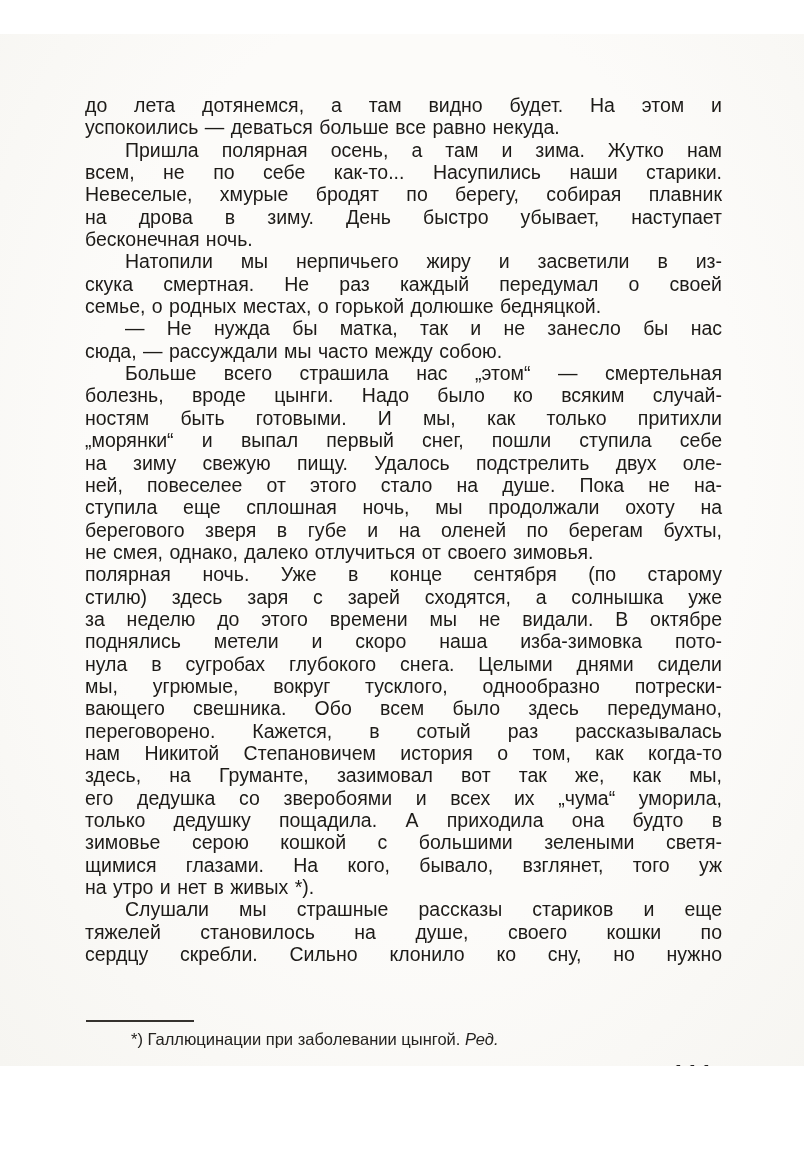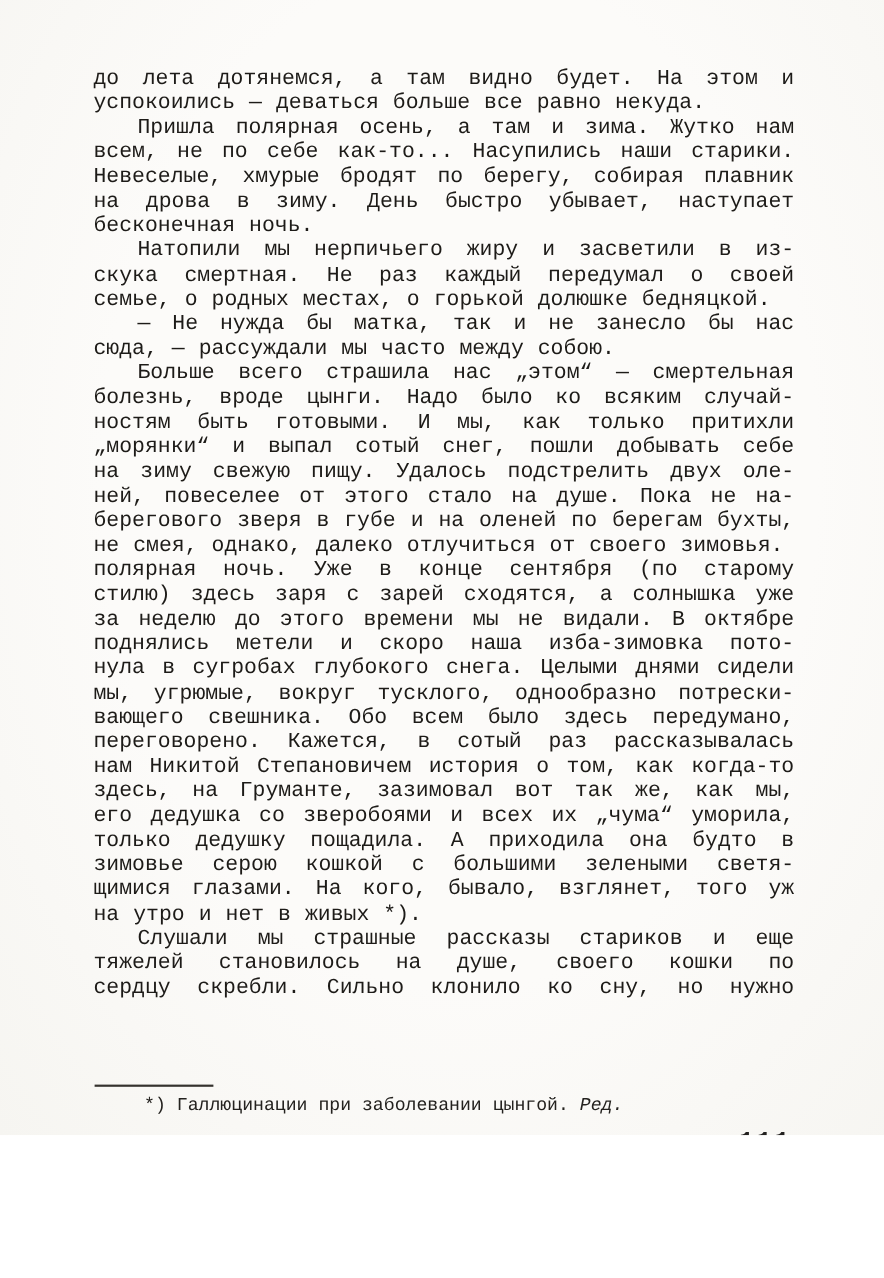--- a/index.html
+++ b/index.html
@@ -2,22 +2,23 @@
 <html><head>
 <meta charset="utf-8">
 <style>
   html, body { margin: 0; padding: 0; }
   .screen {
     position: relative;
     width: 804px;
     height: 1032px;
     overflow: hidden;
     background: radial-gradient(ellipse at 52% 42%, #fcfbf9 55%, #f6f5f1 100%);
-    font-family: Liberation Mono, monospace;
+    font-family: Liberation Sans, sans-serif;
     color: #1d1b18;
+    margin-top: 34px;
   }
   .text-block {
     position: absolute;
     left: 85px;
     top: 60px;
     width: 637px;
   }
   .line {
     font-size: 19.5px;
     line-height: 22.35px;
@@ -69,23 +70,24 @@
       <div class="line">на дрова в зиму. День быстро убывает, наступает</div>
       <div class="line end">бесконечная ночь.</div>
       <div class="line indent">Натопили мы нерпичьего жиру и засветили в из-</div>
       <div class="line">скука смертная. Не раз каждый передумал о своей</div>
       <div class="line end">семье, о родных местах, о горькой долюшке бедняцкой.</div>
       <div class="line indent">— Не нужда бы матка, так и не занесло бы нас</div>
       <div class="line end">сюда, — рассуждали мы часто между собою.</div>
       <div class="line indent">Больше всего страшила нас „этом“ — смертельная</div>
       <div class="line">болезнь, вроде цынги. Надо было ко всяким случай-</div>
       <div class="line">ностям быть готовыми. И мы, как только притихли</div>
-      <div class="line">„морянки“ и выпал сотый снег, пошли добывать себе</div>
+      <div class="line">„морянки“ и выпал первый снег, пошли ступила себе</div>
       <div class="line">на зиму свежую пищу. Удалось подстрелить двух оле-</div>
       <div class="line">ней, повеселее от этого стало на душе. Пока не на-</div>
+      <div class="line">ступила еще сплошная ночь, мы продолжали охоту на</div>
       <div class="line">берегового зверя в губе и на оленей по берегам бухты,</div>
       <div class="line end">не смея, однако, далеко отлучиться от своего зимовья.</div>
       <div class="line">полярная ночь. Уже в конце сентября (по старому</div>
       <div class="line">стилю) здесь заря с зарей сходятся, а солнышка уже</div>
       <div class="line">за неделю до этого времени мы не видали. В октябре</div>
       <div class="line">поднялись метели и скоро наша изба-зимовка пото-</div>
       <div class="line">нула в сугробах глубокого снега. Целыми днями сидели</div>
       <div class="line">мы, угрюмые, вокруг тусклого, однообразно потрески-</div>
       <div class="line">вающего свешника. Обо всем было здесь передумано,</div>
       <div class="line">переговорено. Кажется, в сотый раз рассказывалась</div>

